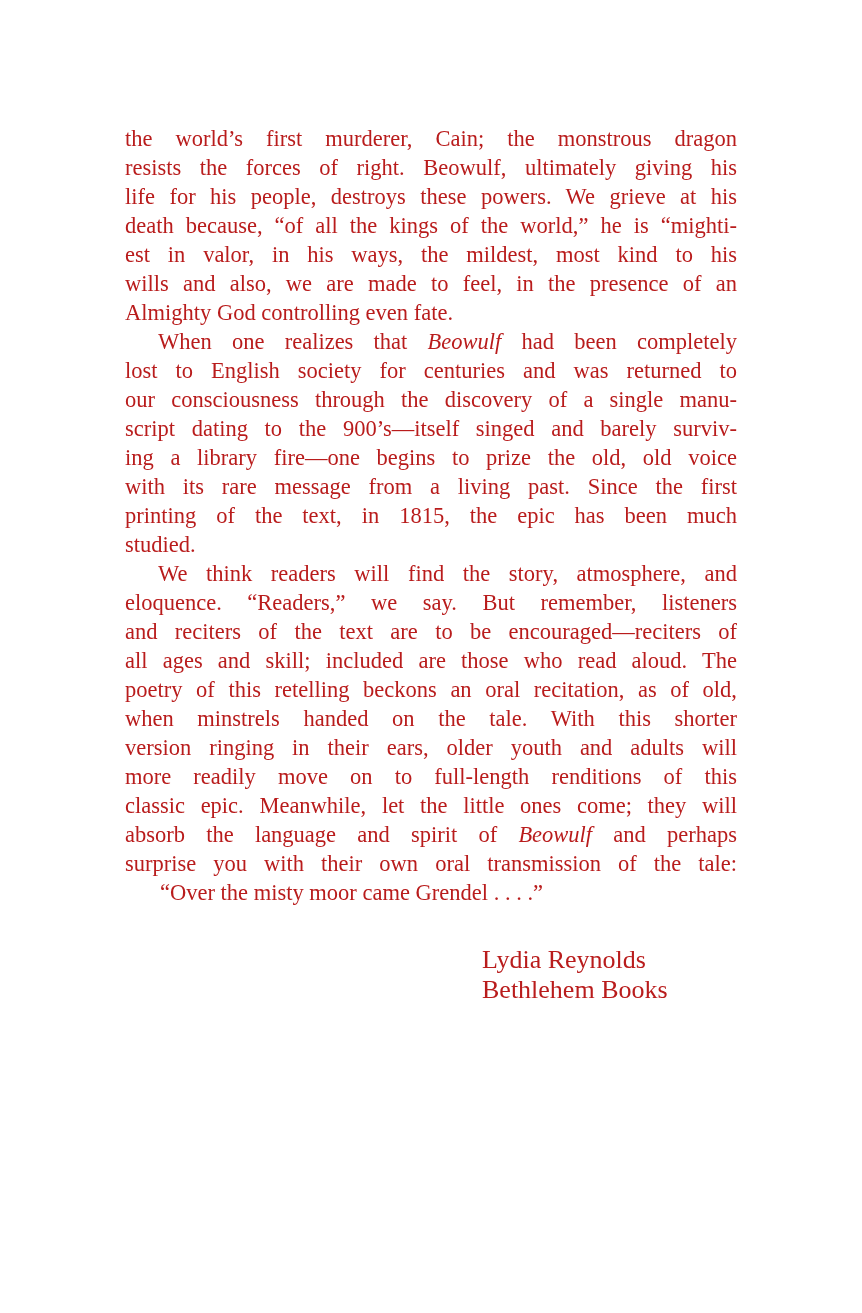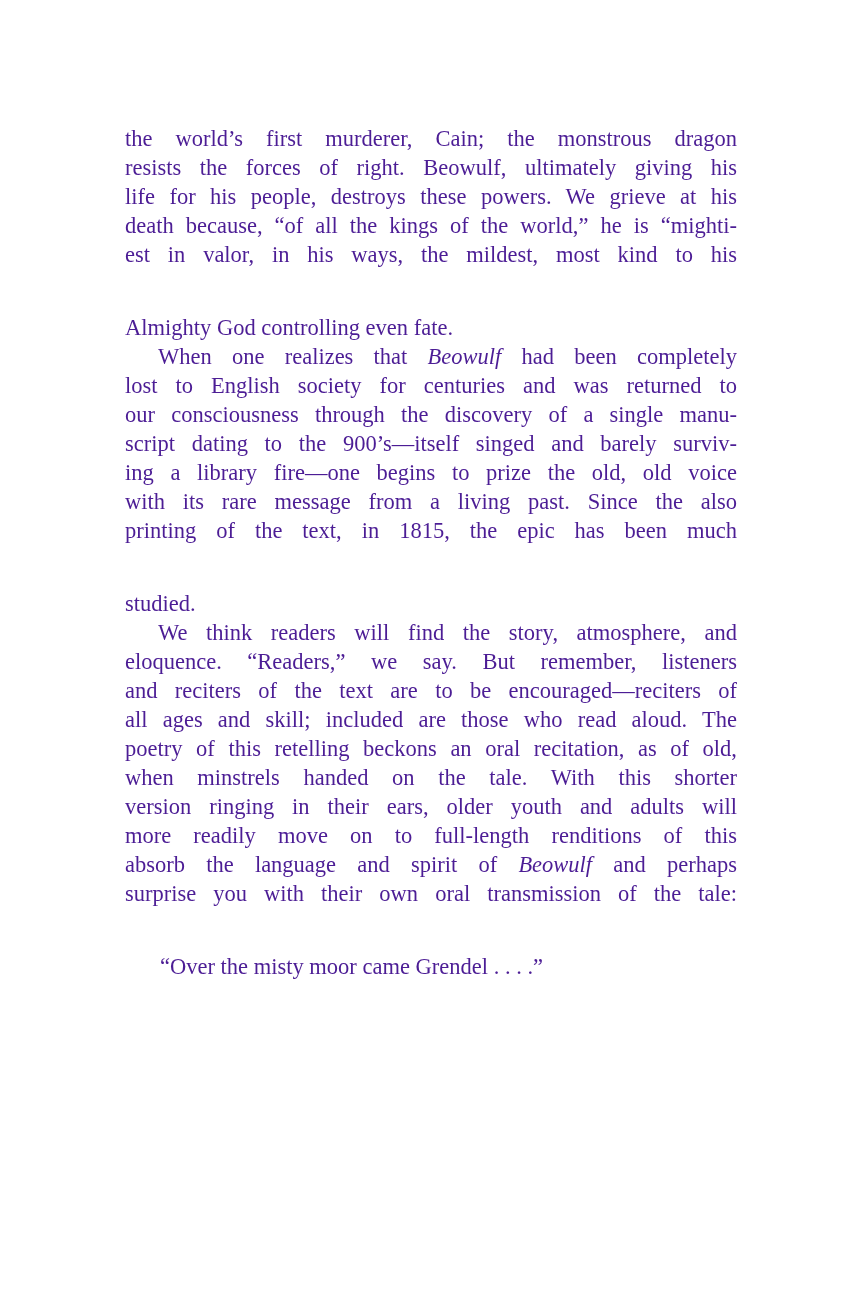--- a/index.html
+++ b/index.html
@@ -8,39 +8,38 @@
     background: #ffffff;
   }
   .page {
     position: relative;
     width: 862px;
     height: 1005px;
     background: #ffffff;
     box-sizing: border-box;
     padding: 124px 125px 0 125px;
     font-family: "Liberation Serif", "DejaVu Serif", serif;
-    color: #4c1d95;
+    color: #b91c1c;
     overflow: hidden;
   }
   .body-text {
     width: 612px;
     font-size: 22.5px;
     line-height: 29px;
   }
   .para {
     margin: 0;
   }
   .line {
     text-align: justify;
     text-align-last: justify;
   }
   .line.last {
     text-align: justify;
     text-align-last: left;
-    margin-top: 44px;
   }
   .line.indent {
     text-indent: 33px;
   }
   .line.quote-indent {
     text-indent: 35px;
   }
   .line em {
     font-style: italic;
     font-family: Liberation Serif, serif;
@@ -56,41 +55,43 @@
 <body>
 
 <main class="page">
   <section class="body-text" id="bodyText">
       <div class="para">
         <div class="line"><span>the world’s first murderer, Cain; the monstrous dragon</span></div>
         <div class="line"><span>resists the forces of right. Beowulf, ultimately giving his</span></div>
         <div class="line"><span>life for his people, destroys these powers. We grieve at his</span></div>
         <div class="line"><span>death because, “of all the kings of the world,” he is “mighti-</span></div>
         <div class="line"><span>est in valor, in his ways, the mildest, most kind to his</span></div>
+        <div class="line"><span>wills and also, we are made to feel, in the presence of an</span></div>
         <div class="line last"><span>Almighty God controlling even fate.</span></div>
       </div>
       <div class="para">
         <div class="line indent"><span>When one realizes that </span><em>Beowulf</em><span> had been completely</span></div>
         <div class="line"><span>lost to English society for centuries and was returned to</span></div>
         <div class="line"><span>our consciousness through the discovery of a single manu-</span></div>
         <div class="line"><span>script dating to the 900’s—itself singed and barely surviv-</span></div>
         <div class="line"><span>ing a library fire—one begins to prize the old, old voice</span></div>
-        <div class="line"><span>with its rare message from a living past. Since the also</span></div>
+        <div class="line"><span>with its rare message from a living past. Since the first</span></div>
         <div class="line"><span>printing of the text, in 1815, the epic has been much</span></div>
         <div class="line last"><span>studied.</span></div>
       </div>
       <div class="para">
         <div class="line indent"><span>We think readers will find the story, atmosphere, and</span></div>
         <div class="line"><span>eloquence. “Readers,” we say. But remember, listeners</span></div>
         <div class="line"><span>and reciters of the text are to be encouraged—reciters of</span></div>
         <div class="line"><span>all ages and skill; included are those who read aloud. The</span></div>
         <div class="line"><span>poetry of this retelling beckons an oral recitation, as of old,</span></div>
         <div class="line"><span>when minstrels handed on the tale. With this shorter</span></div>
         <div class="line"><span>version ringing in their ears, older youth and adults will</span></div>
         <div class="line"><span>more readily move on to full-length renditions of this</span></div>
+        <div class="line"><span>classic epic. Meanwhile, let the little ones come; they will</span></div>
         <div class="line"><span>absorb the language and spirit of </span><em>Beowulf</em><span> and perhaps</span></div>
         <div class="line"><span>surprise you with their own oral transmission of the tale:</span></div>
         <div class="line last quote-indent"><span>“Over the misty moor came Grendel . . . .”</span></div>
       </div>
     </section>
   <div class="signature" id="sig">
       <div class="sig-line">Lydia Reynolds</div>
       <div class="sig-line">Bethlehem Books</div>
       <div class="sig-line">Spring, 1994</div>
     </div>

